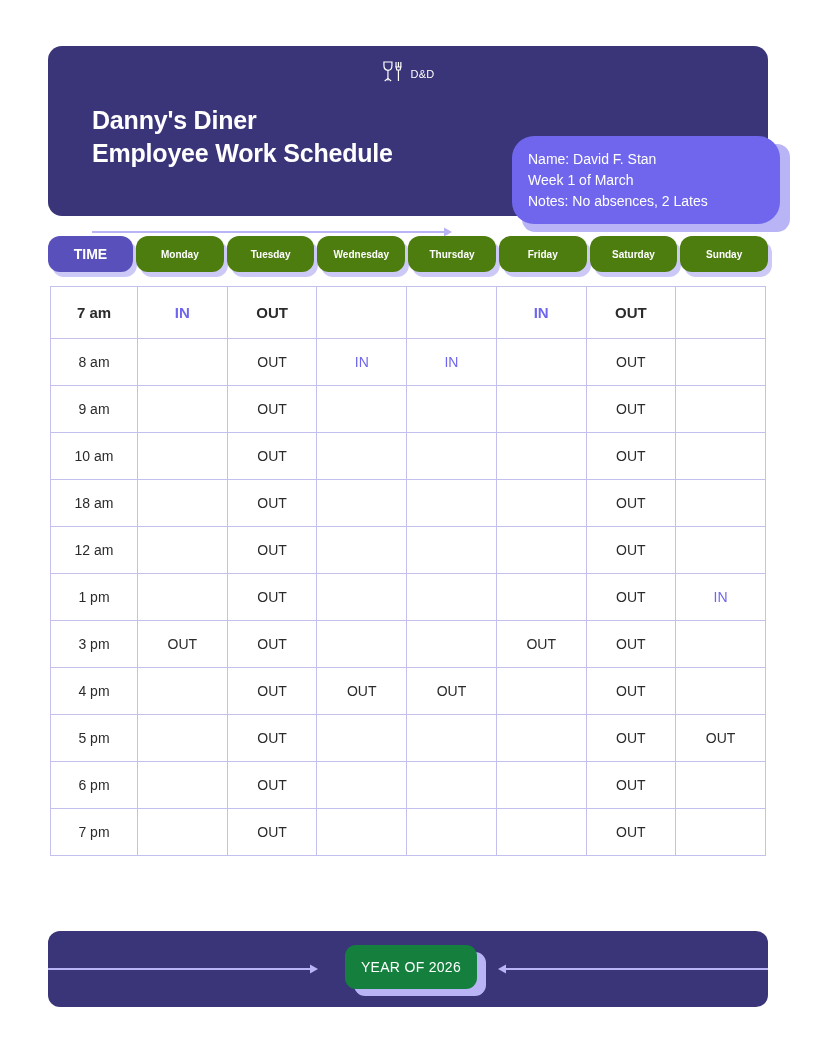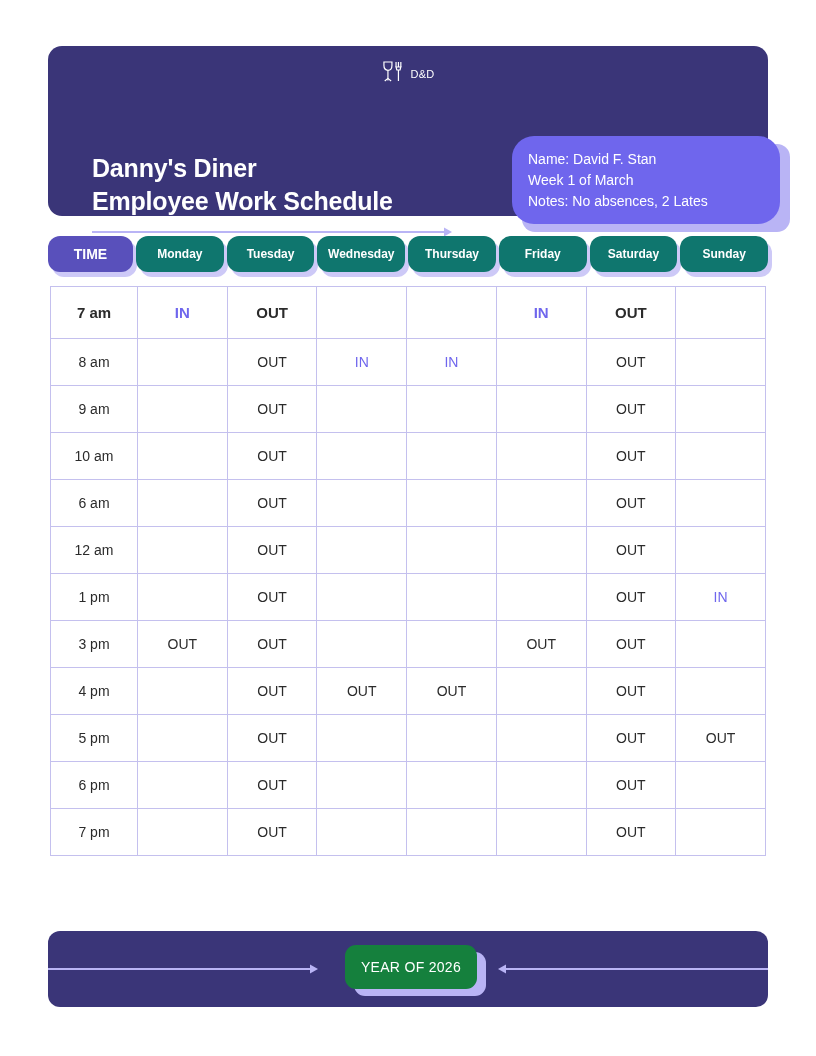--- a/index.html
+++ b/index.html
@@ -33,21 +33,20 @@
   .logo-text {
     color: #ffffff;
     font-size: 11px;
     font-weight: 400;
     letter-spacing: .3px;
   }
   .title-block {
     position: absolute;
     left: 44px; top: 58px;
     width: 400px;
-    margin-top: 48px;
   }
   .title-line {
     color: #ffffff;
     font-size: 25px;
     font-weight: bold;
     line-height: 33px;
     letter-spacing: -0.2px;
   }
   .header-arrow {
     position: absolute;
@@ -86,23 +85,23 @@
   }
   .tab {
     position: relative;
     height: 36px;
     border-radius: 12px;
     display: flex;
     align-items: center;
     justify-content: center;
     color: #ffffff;
     font-weight: bold;
-    background: #0f766e;
+    background: #4d7c0f;
     box-shadow: 4px 5px 0 0 #cdc9f7;
-    font-size: 12px;
+    font-size: 10px;
     flex: 1 1 0;
   }
   .tab.time {
     background: #5950bb;
     font-size: 14px;
     flex: 0 0 85px;
   }
 
   
   .sched {
@@ -273,21 +272,21 @@
           <td class="tcol">10 am</td>
           <td class="out"></td>
           <td class="out">OUT</td>
           <td class="out"></td>
           <td class="out"></td>
           <td class="out"></td>
           <td class="out">OUT</td>
           <td class="out"></td>
         </tr>
         <tr>
-          <td class="tcol">6 am</td>
+          <td class="tcol">18 am</td>
           <td class="out"></td>
           <td class="out">OUT</td>
           <td class="out"></td>
           <td class="out"></td>
           <td class="out"></td>
           <td class="out">OUT</td>
           <td class="out"></td>
         </tr>
         <tr>
           <td class="tcol">12 am</td>

